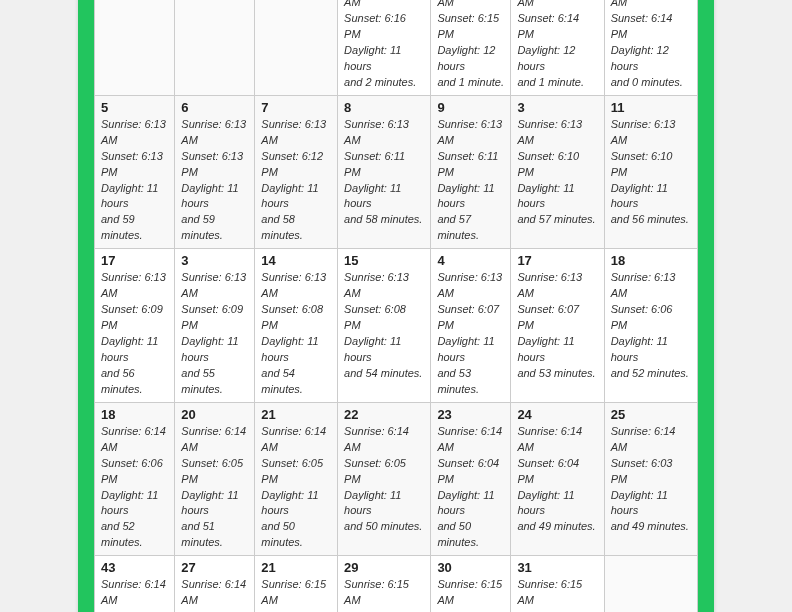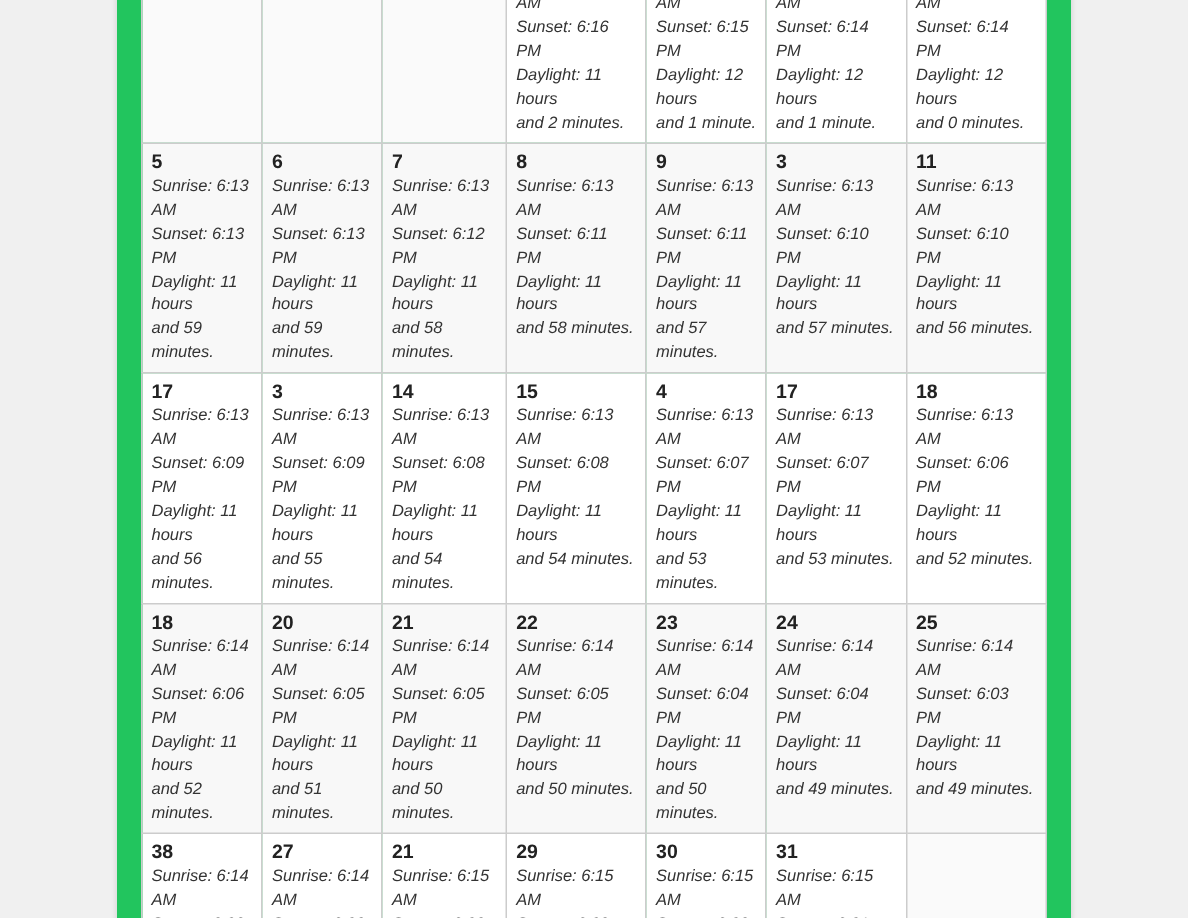--- a/index.html
+++ b/index.html
@@ -220,21 +220,21 @@
             <span class="day-number">24</span>
             <div class="day-info">Sunrise: 6:14 AM<br>Sunset: 6:04 PM<br>Daylight: 11 hours<br>and 49 minutes.</div>
           </td>
           <td>
             <span class="day-number">25</span>
             <div class="day-info">Sunrise: 6:14 AM<br>Sunset: 6:03 PM<br>Daylight: 11 hours<br>and 49 minutes.</div>
           </td>
         </tr>
         <tr>
           <td>
-            <span class="day-number">38</span>
+            <span class="day-number">43</span>
             <div class="day-info">Sunrise: 6:14 AM<br>Sunset: 6:03 PM<br>Daylight: 11 hours<br>and 48 minutes.</div>
           </td>
           <td>
             <span class="day-number">27</span>
             <div class="day-info">Sunrise: 6:14 AM<br>Sunset: 6:03 PM<br>Daylight: 11 hours<br>and 48 minutes.</div>
           </td>
           <td>
             <span class="day-number">21</span>
             <div class="day-info">Sunrise: 6:15 AM<br>Sunset: 6:02 PM<br>Daylight: 11 hours<br>and 47 minutes.</div>
           </td>

